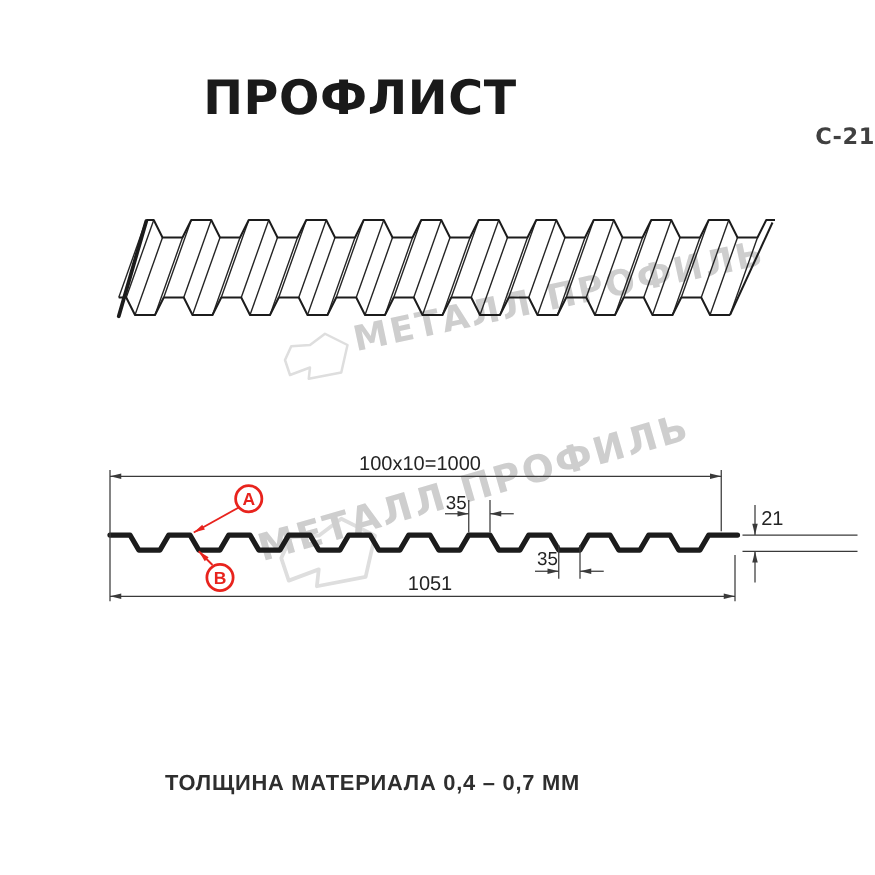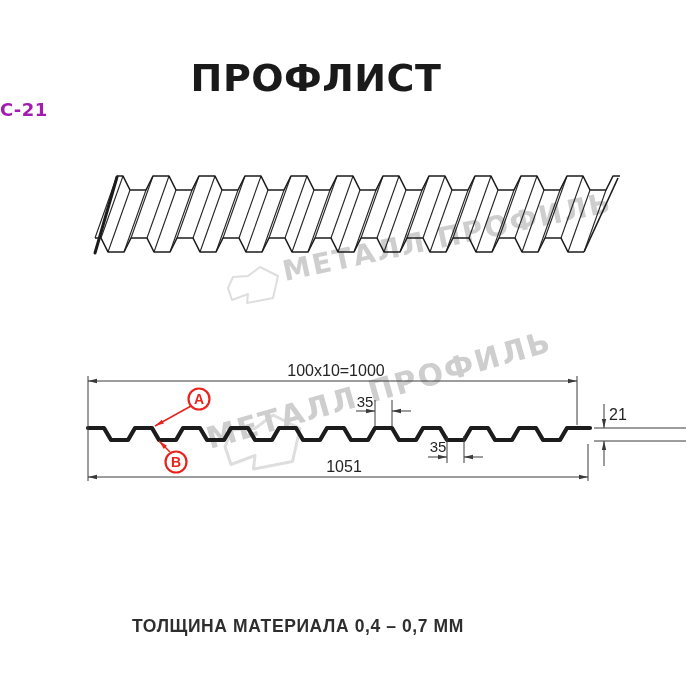--- a/index.html
+++ b/index.html
@@ -1,23 +1,23 @@
 <!DOCTYPE html>
 <html><head>
 <meta charset="utf-8">
 <style>
   html,body{margin:0;padding:0;background:#ffffff;}
   body{width:700px;height:700px;position:relative;overflow:hidden;
        font-family:"Liberation Sans",sans-serif;}
   .title{position:absolute;left:0;top:56px;width:576px;text-align:center;
          font-family:"DejaVu Sans",sans-serif;font-weight:800;font-size:38px;
-         color:#1a1a1a;letter-spacing:0.5px;padding-left:28px;}
-  .subtitle{position:absolute;left:0;top:99px;width:700px;text-align:left;
+         color:#1a1a1a;letter-spacing:0.5px;}
+  .subtitle{position:absolute;left:0;top:99px;width:700px;text-align:right;
          font-family:"DejaVu Sans",sans-serif;font-weight:700;font-size:18px;
-         color:#a21caf;letter-spacing:0.5px;}
+         color:#404040;letter-spacing:0.5px;}
   .footer{position:absolute;left:0;top:616px;width:596px;text-align:center;
          font-weight:700;font-size:17.5px;color:#2e2e2e;letter-spacing:0.6px;}
   svg#draw{position:absolute;left:0;top:0;}
   
   .s1{stroke:#232323;stroke-width:1.1;fill:none;}
   .s2{stroke:#1c1c1c;stroke-width:1.6;fill:none;stroke-linejoin:round;}
   .s3{stroke:#1c1c1c;stroke-width:3;fill:none;stroke-linecap:round;}
   
   .prof{stroke:#1c1c1c;stroke-width:4.2;fill:none;stroke-linejoin:round;stroke-linecap:round;}
   

